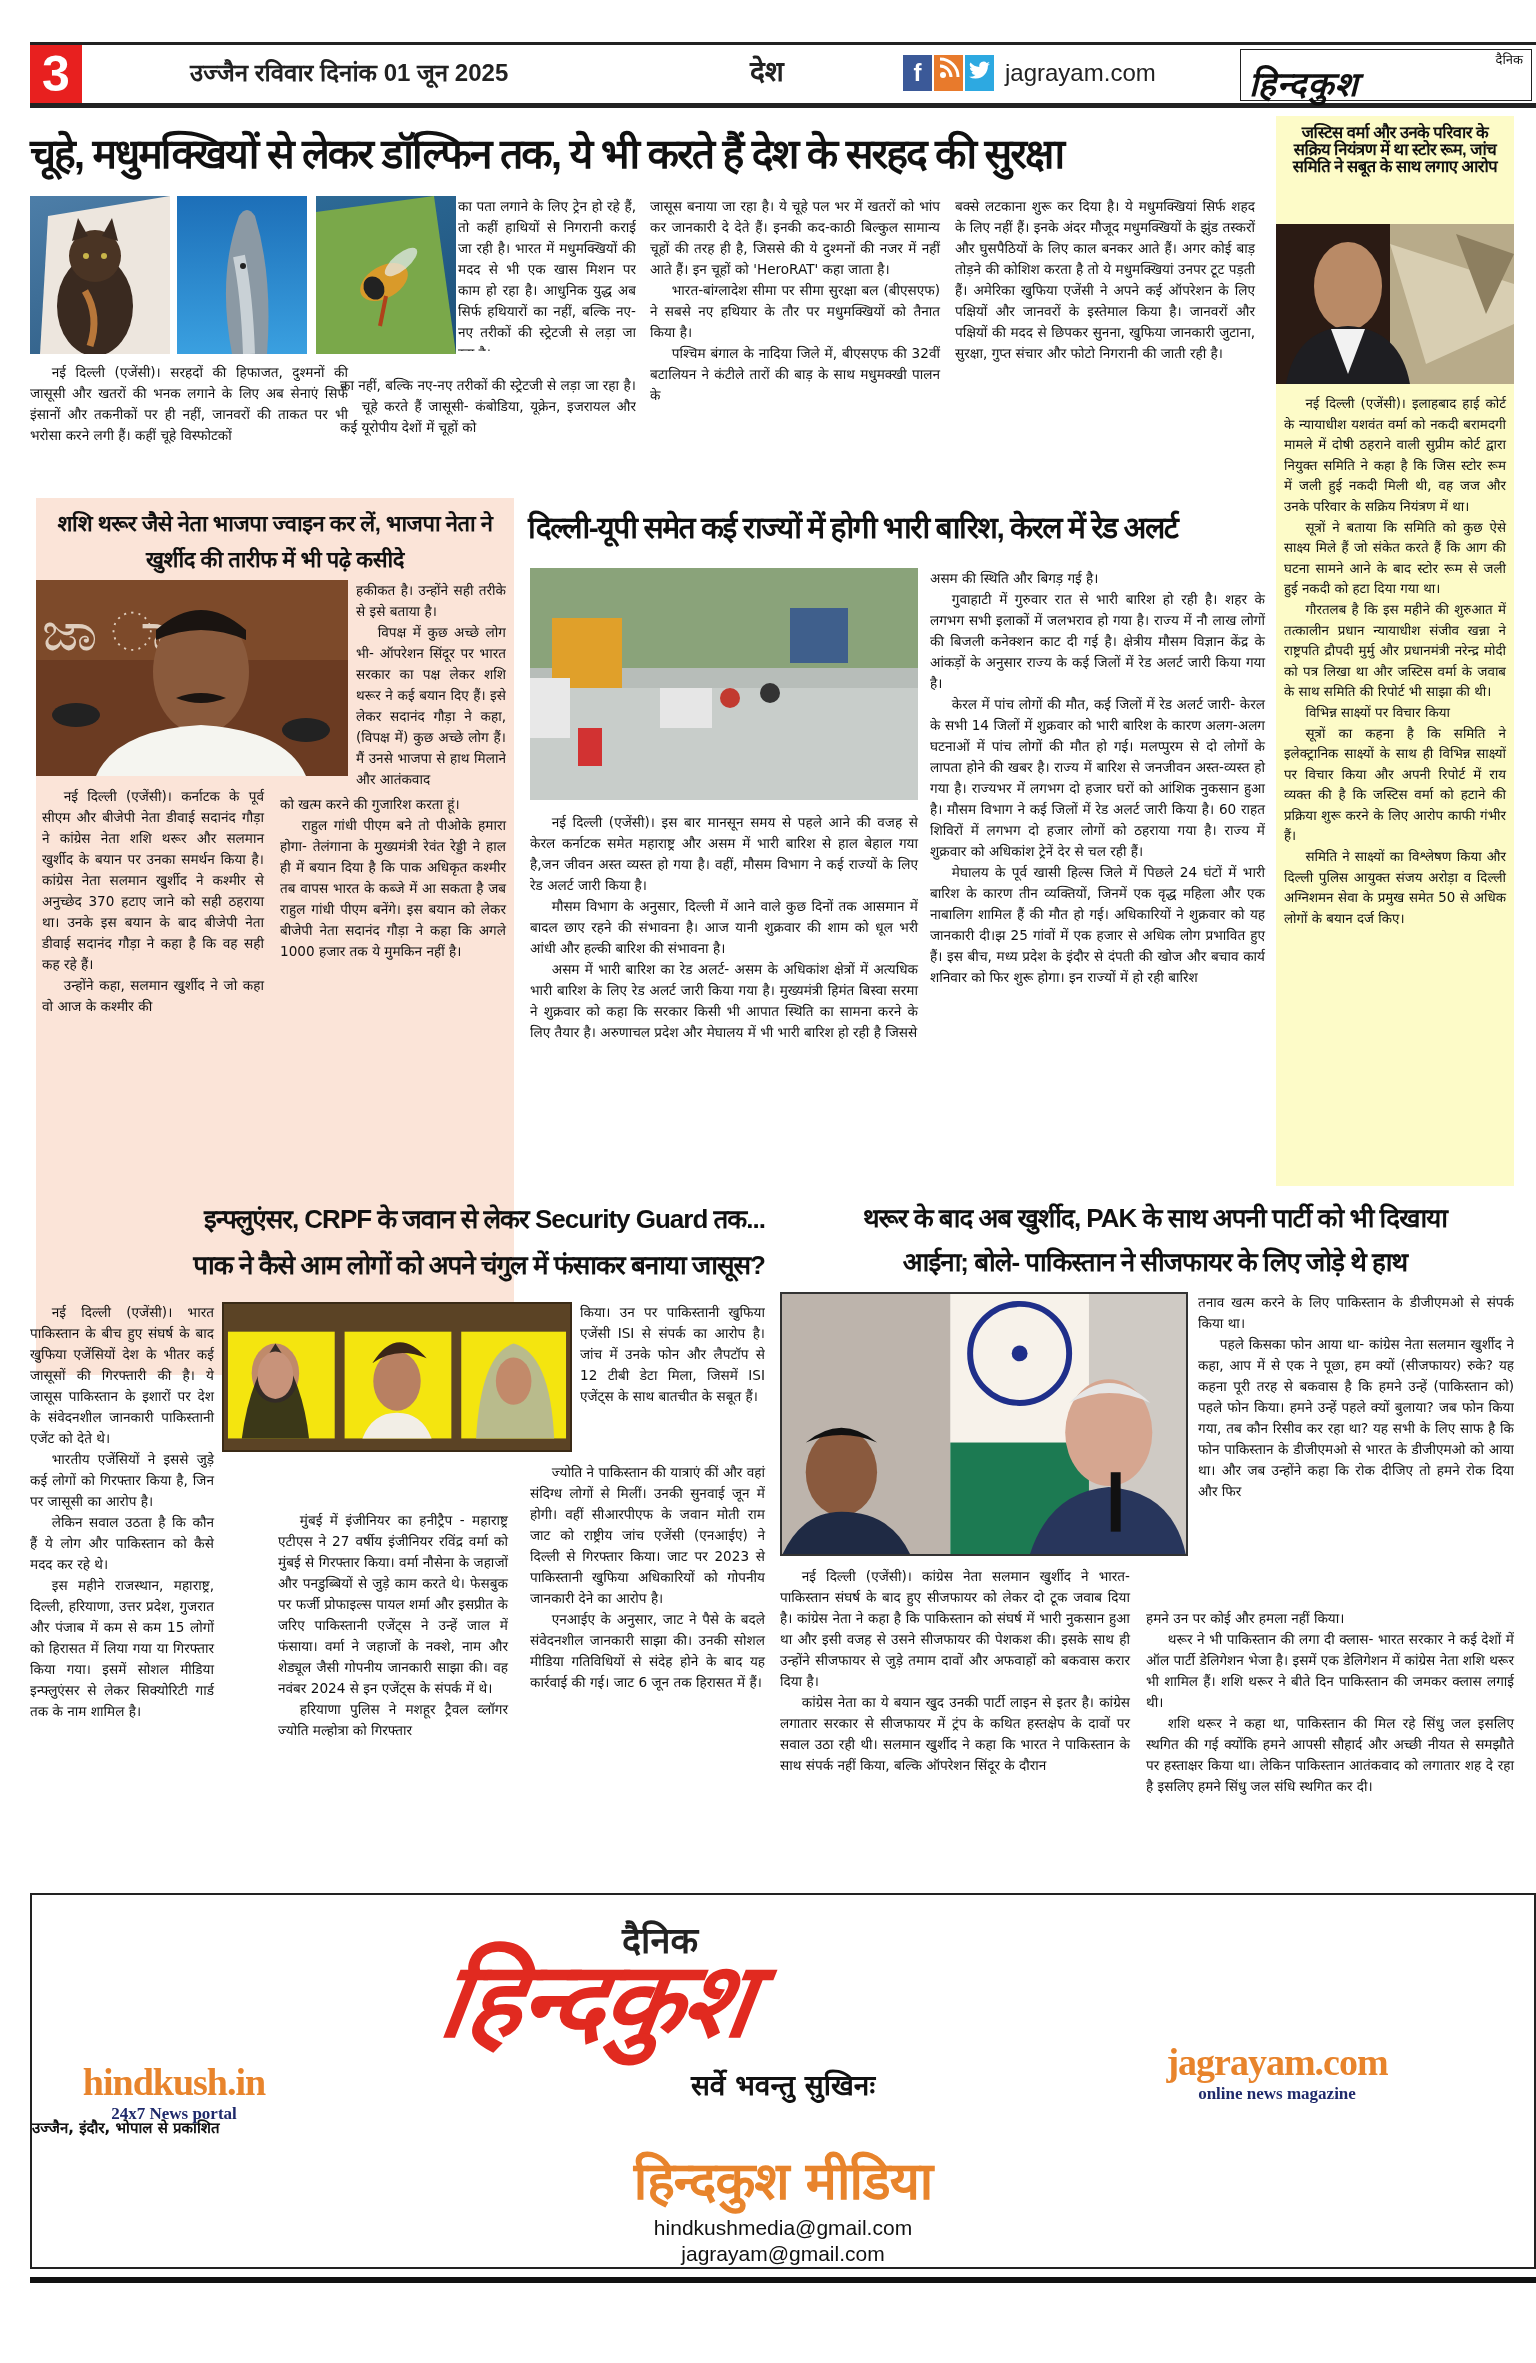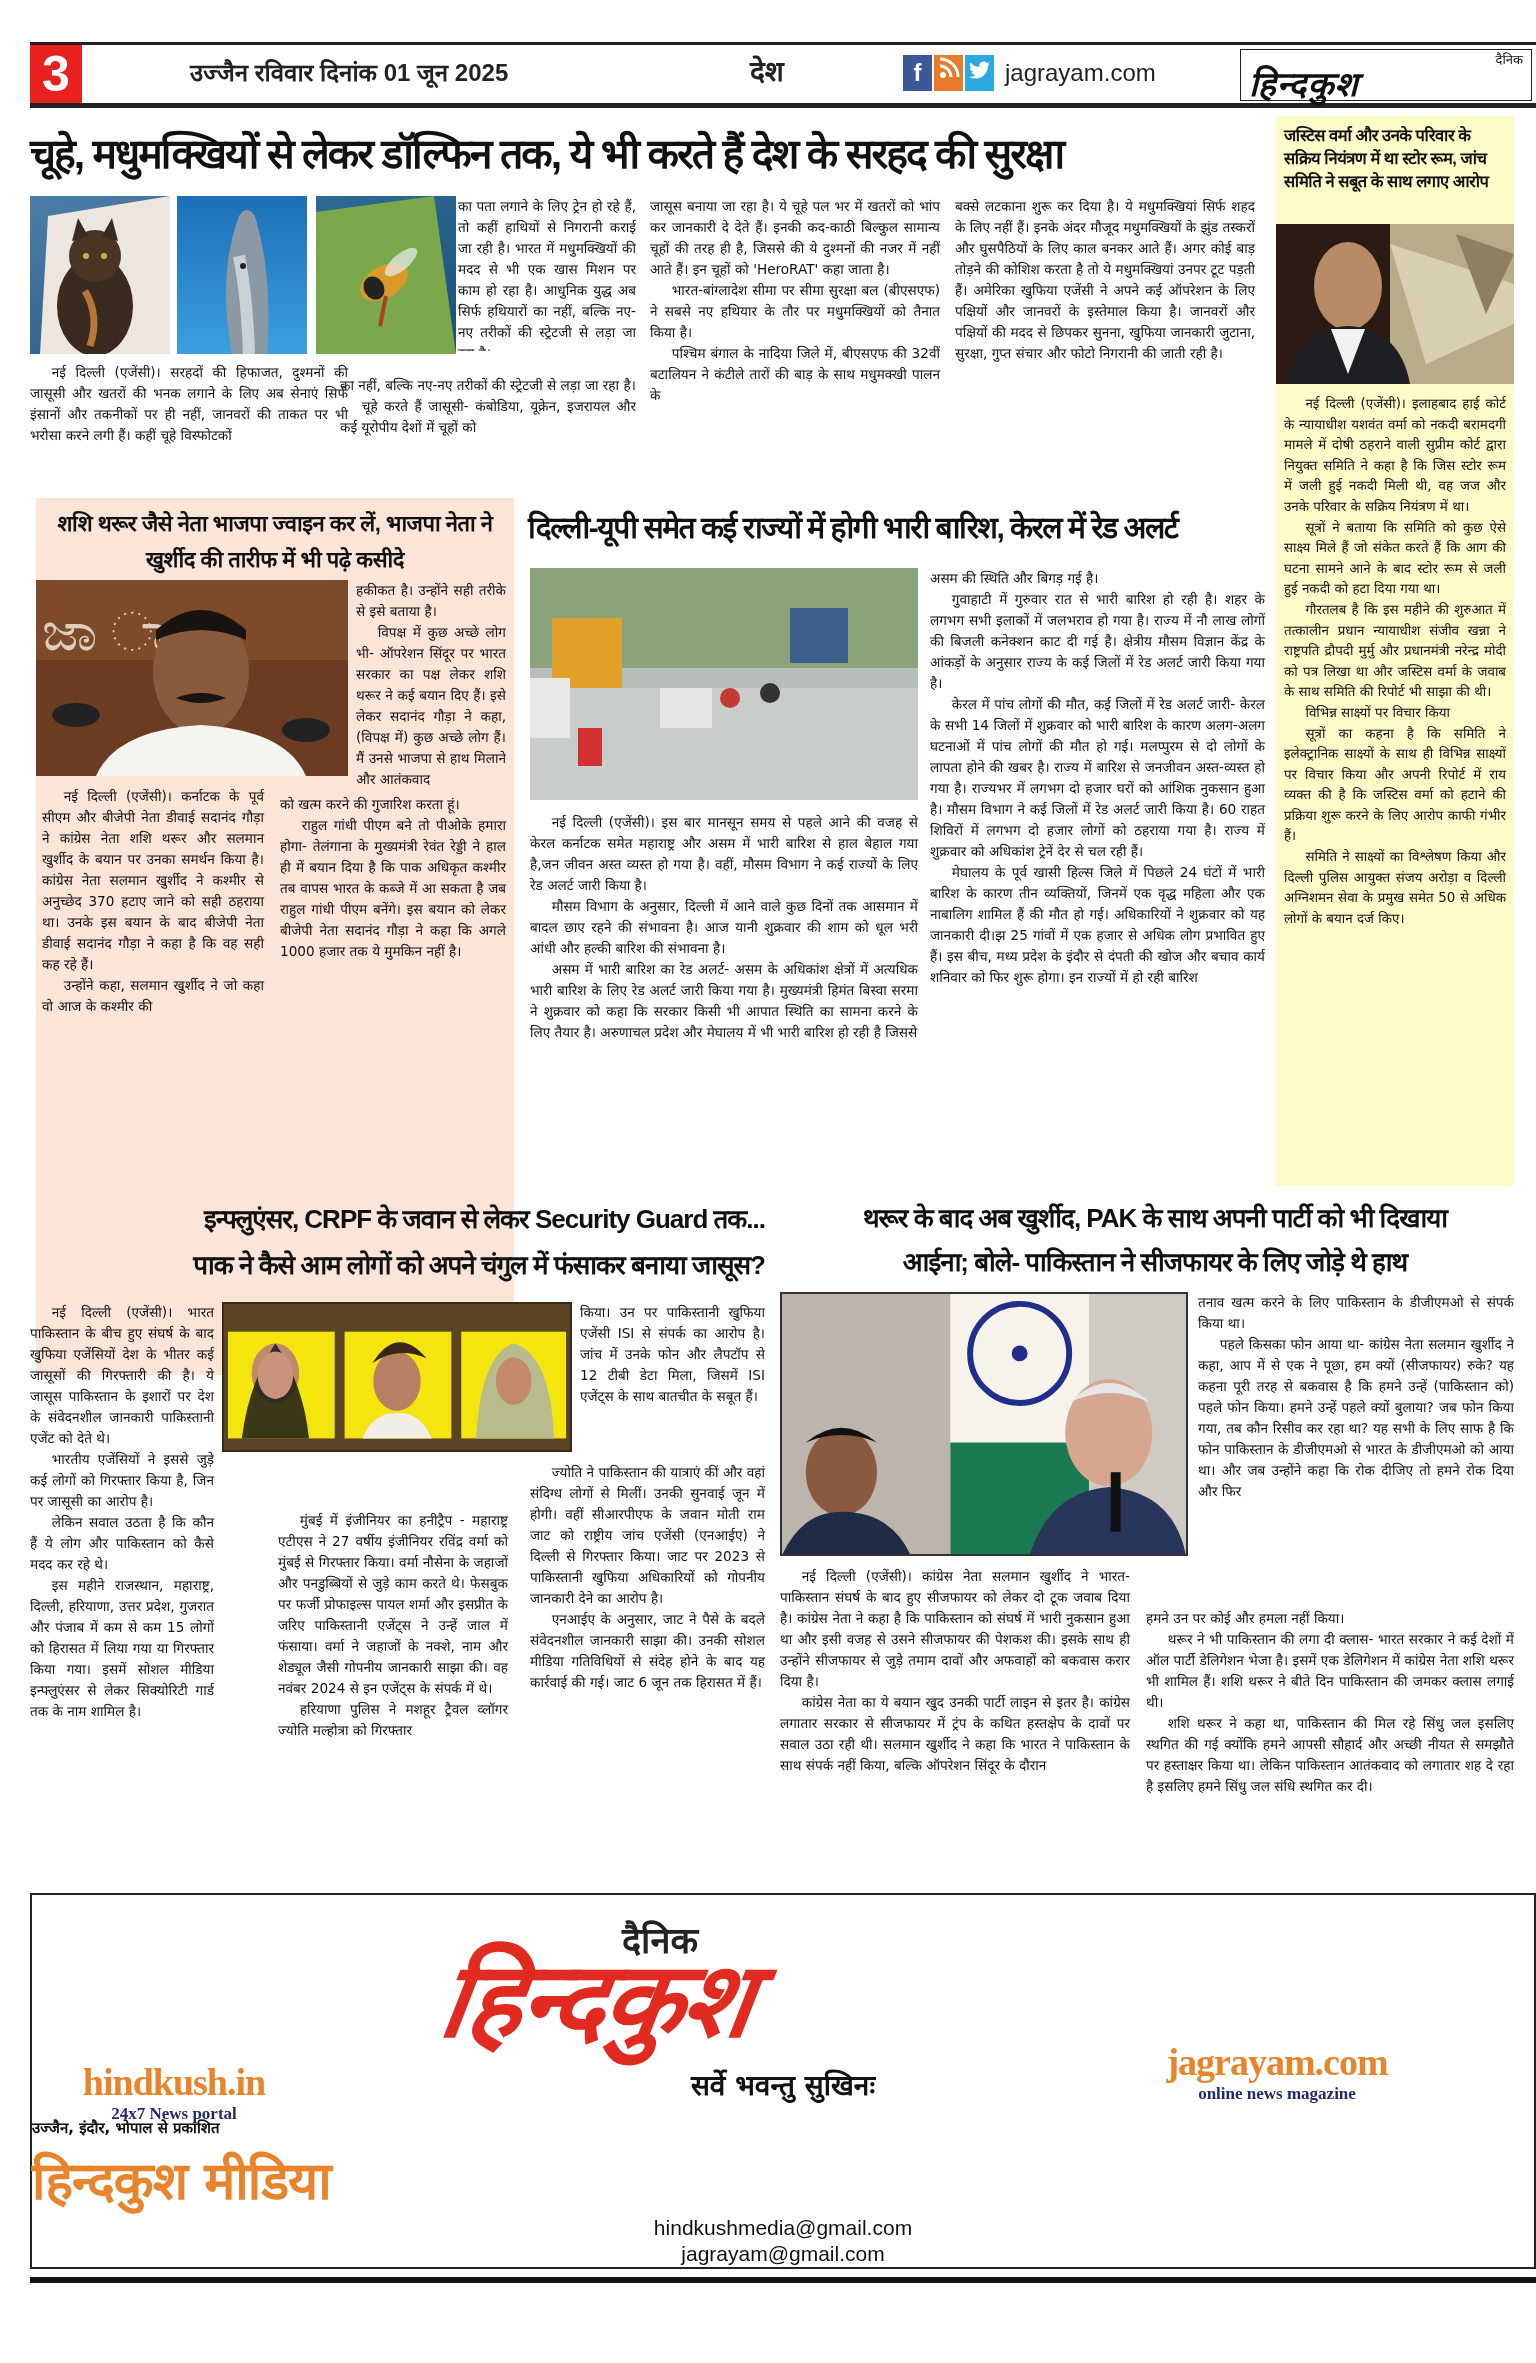--- a/index.html
+++ b/index.html
@@ -100,21 +100,21 @@
 <div class="abs body" style="left:650px;top:196px;width:290px">
   <p style="text-indent:0">जासूस बनाया जा रहा है। ये चूहे पल भर में खतरों को भांप कर जानकारी दे देते हैं। इनकी कद-काठी बिल्कुल सामान्य चूहों की तरह ही है, जिससे की ये दुश्मनों की नजर में नहीं आते हैं। इन चूहों को 'HeroRAT' कहा जाता है।</p>
   <p>भारत-बांग्लादेश सीमा पर सीमा सुरक्षा बल (बीएसएफ) ने सबसे नए हथियार के तौर पर मधुमक्खियों को तैनात किया है।</p>
   <p>पश्चिम बंगाल के नादिया जिले में, बीएसएफ की 32वीं बटालियन ने कंटीले तारों की बाड़ के साथ मधुमक्खी पालन के</p>
 </div>
 <div class="abs body" style="left:955px;top:196px;width:300px">
   <p style="text-indent:0">बक्से लटकाना शुरू कर दिया है। ये मधुमक्खियां सिर्फ शहद के लिए नहीं हैं। इनके अंदर मौजूद मधुमक्खियों के झुंड तस्करों और घुसपैठियों के लिए काल बनकर आते हैं। अगर कोई बाड़ तोड़ने की कोशिश करता है तो ये मधुमक्खियां उनपर टूट पड़ती हैं। अमेरिका खुफिया एजेंसी ने अपने कई ऑपरेशन के लिए पक्षियों और जानवरों के इस्तेमाल किया है। जानवरों और पक्षियों की मदद से छिपकर सुनना, खुफिया जानकारी जुटाना, सुरक्षा, गुप्त संचार और फोटो निगरानी की जाती रही है।</p>
 </div>
 
 <div class="abs yellow" style="left:1276px;top:116px;width:238px;height:1070px">
-  <div class="hl" style="padding:8px 8px 0;font-size:16.5px;line-height:23px;text-align:left;letter-spacing:-.5px">जस्टिस वर्मा और उनके परिवार के सक्रिय नियंत्रण में था स्टोर रूम, जांच समिति ने सबूत के साथ लगाए आरोप</div>
+  <div class="hl" style="padding:8px 8px 0;font-size:16.5px;line-height:17px;text-align:center;letter-spacing:-.5px">जस्टिस वर्मा और उनके परिवार के सक्रिय नियंत्रण में था स्टोर रूम, जांच समिति ने सबूत के साथ लगाए आरोप</div>
   <div style="position:absolute;left:0;top:108px;width:238px;height:160px;background:#2b1b14;overflow:hidden">
     <svg viewBox="0 0 238 160" width="238" height="160" preserveAspectRatio="none">
         <rect x="114" y="0" width="124" height="160" fill="#b8ab8a"></rect>
         <path d="M114 20 L238 60 L238 100 L150 140 Z" fill="#d8ceb2"></path>
         <path d="M180 10 L238 30 L210 90 Z" fill="#8d7f60"></path>
         <ellipse cx="72" cy="62" rx="34" ry="44" fill="#b98a66"></ellipse>
         <path d="M10 160 Q20 105 72 102 Q124 105 134 160 Z" fill="#1e1e22"></path>
         <path d="M55 105 L72 150 L89 105 Z" fill="#f2f2f2"></path>
       </svg>
   </div>
@@ -251,21 +251,21 @@
   <p style="text-indent:0">हमने उन पर कोई और हमला नहीं किया।</p>
   <p>थरूर ने भी पाकिस्तान की लगा दी क्लास- भारत सरकार ने कई देशों में ऑल पार्टी डेलिगेशन भेजा है। इसमें एक डेलिगेशन में कांग्रेस नेता शशि थरूर भी शामिल हैं। शशि थरूर ने बीते दिन पाकिस्तान की जमकर क्लास लगाई थी।</p>
   <p>शशि थरूर ने कहा था, पाकिस्तान की मिल रहे सिंधु जल इसलिए स्थगित की गई क्योंकि हमने आपसी सौहार्द और अच्छी नीयत से समझौते पर हस्ताक्षर किया था। लेकिन पाकिस्तान आतंकवाद को लगातार शह दे रहा है इसलिए हमने सिंधु जल संधि स्थगित कर दी।</p>
 </div>
 
 <div class="abs adbox">
   <div style="position:absolute;left:590px;top:20px;font-size:36px;font-weight:bold;color:#222">दैनिक</div>
   <div style="position:absolute;left:410px;top:30px;font-size:104px;font-weight:bold;font-style:italic;color:#e12a20;font-family:'DejaVu Serif',serif;letter-spacing:-2px;transform:skewX(-8deg)">हिन्दकुश</div>
   <div style="position:absolute;left:0;width:100%;text-align:center;top:170px;font-size:28px;font-weight:bold;color:#111">सर्वे भवन्तु सुखिनः</div>
   <div style="position:absolute;left:0;width:100%;top:222px;font-size:15px;font-weight:bold;color:#111">उज्जैन, इंदौर, भोपाल से प्रकाशित</div>
-  <div style="position:absolute;left:0;width:100%;text-align:left;top:248px;font-size:52px;font-weight:bold;color:#e8842c;letter-spacing:-1px">हिन्दकुश मीडिया</div>
+  <div style="position:absolute;left:0;width:100%;text-align:center;top:248px;font-size:52px;font-weight:bold;color:#e8842c;letter-spacing:-1px">हिन्दकुश मीडिया</div>
   <div style="position:absolute;left:0;width:100%;text-align:center;top:320px;font-size:21px;line-height:26px;font-family:'Liberation Sans',sans-serif;color:#111">
     <div>hindkushmedia@gmail.com</div>
     <div>jagrayam@gmail.com</div>
   </div>
   <div style="position:absolute;left:32px;top:165px;width:220px;text-align:center">
     <div style="font-size:38px;font-weight:bold;color:#e8842c;font-family:'Liberation Serif',serif;letter-spacing:-1px">hindkush.in</div>
     <div style="font-size:17px;font-weight:bold;color:#1f2a6b;font-family:'Liberation Serif',serif">24x7 News portal</div>
   </div>
   <div style="position:absolute;left:1100px;top:145px;width:290px;text-align:center">
     <div style="font-size:38px;font-weight:bold;color:#e8842c;font-family:'Liberation Serif',serif;letter-spacing:-1px">jagrayam.com</div>

